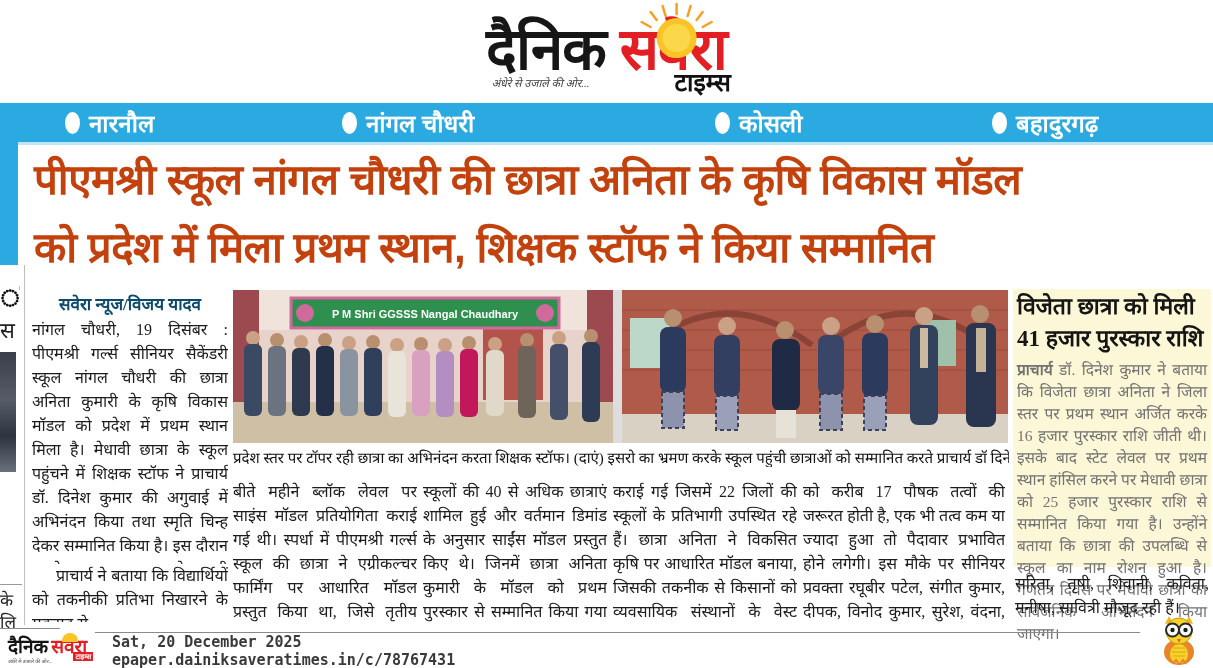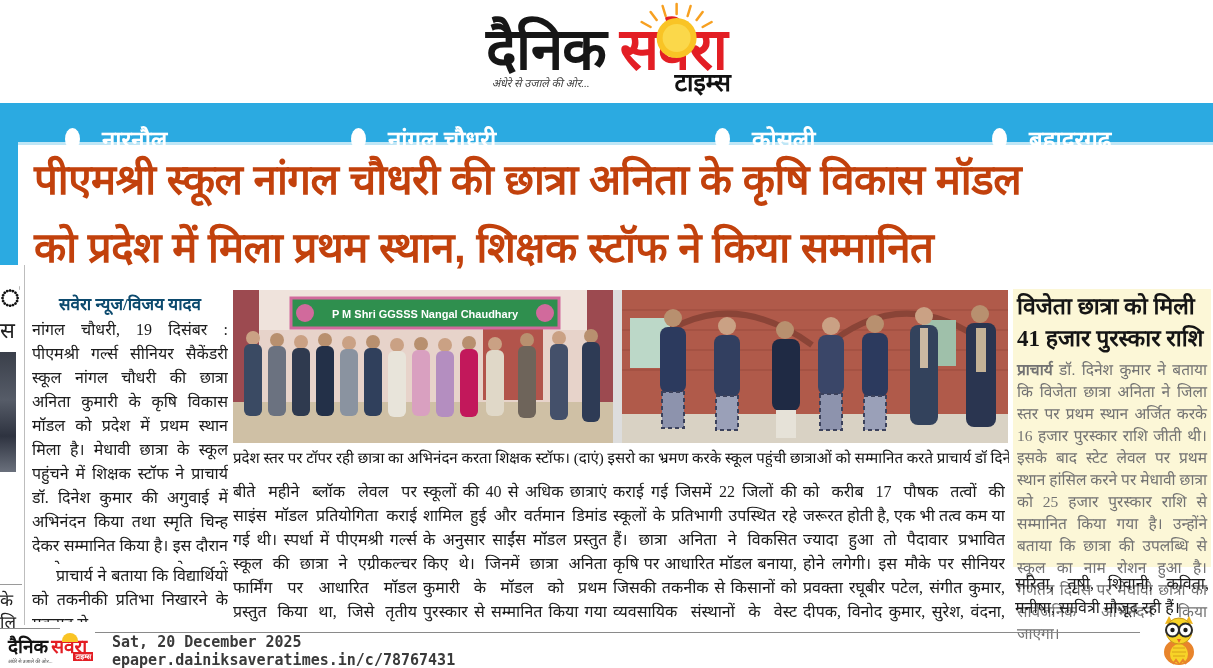--- a/index.html
+++ b/index.html
@@ -11,21 +11,21 @@
   .mast-center{position:absolute;left:50%;top:6px;transform:translateX(-50%);display:flex;align-items:flex-start;}
   .mast-black{font-family:"Liberation Sans","DejaVu Sans",sans-serif;font-weight:bold;font-size:58px;color:#161616;line-height:86px;letter-spacing:-1px;}
   .mast-redwrap{position:relative;margin-left:14px;}
   .mast-red{font-family:"Liberation Sans","DejaVu Sans",sans-serif;font-weight:bold;font-size:58px;color:#e31e24;line-height:86px;letter-spacing:-1px;}
   .sun{position:absolute;left:18px;top:-4px;width:78px;height:44px;overflow:visible;}
   .tagline{position:absolute;left:-128px;bottom:2px;width:200px;font-size:11px;color:#3c3c3c;font-style:italic;white-space:nowrap;}
   .times{position:absolute;right:-4px;bottom:-6px;font-family:"Liberation Sans","DejaVu Sans",sans-serif;font-weight:bold;font-size:25px;color:#111;}
 
   
   .nav{position:absolute;left:0;top:103px;width:1213px;height:39px;background:#2baae1;border-bottom:3px solid #bfe6f6;}
-  .nav-item{position:absolute;top:0;height:39px;display:flex;align-items:center;gap:22px;cursor:pointer;margin-top:16px;}
+  .nav-item{position:absolute;top:0;height:39px;display:flex;align-items:center;gap:9px;cursor:pointer;}
   .nav-bullet{width:15px;height:22px;background:#ffffff;border-radius:50%;}
   .nav-label{font-family:"Liberation Sans","DejaVu Sans",sans-serif;font-weight:bold;font-size:24px;color:#ffffff;white-space:nowrap;}
 
   
   .edge-cyan{position:absolute;left:0;top:142px;width:18px;height:123px;background:#2baae1;}
   .edge-frag{position:absolute;left:0;width:20px;overflow:hidden;font-weight:bold;color:#222;}
   .edge-photo{position:absolute;left:0;top:352px;width:16px;height:120px;background:linear-gradient(180deg,#3a3f4a 0%,#565c68 40%,#2e3340 70%,#6a707c 100%);}
   .edge-line{position:absolute;left:0;height:1px;background:#9a9a9a;}
   .article-left-rule{position:absolute;left:24px;top:265px;width:1px;height:360px;background:#bdbdbd;}
 
@@ -96,21 +96,21 @@
         <div class="times">टाइम्स</div>
       </div>
     </div>
   </div>
 
   <div class="nav">
     <div class="nav-item" style="left:65px">
       <span class="nav-bullet"></span>
       <span class="nav-label">नारनौल</span>
     </div>
-    <div class="nav-item" style="left:351px">
+    <div class="nav-item" style="left:342px">
       <span class="nav-bullet"></span>
       <span class="nav-label">नांगल चौधरी</span>
     </div>
     <div class="nav-item" style="left:715px">
       <span class="nav-bullet"></span>
       <span class="nav-label">कोसली</span>
     </div>
     <div class="nav-item" style="left:992px">
       <span class="nav-bullet"></span>
       <span class="nav-label">बहादुरगढ़</span>

